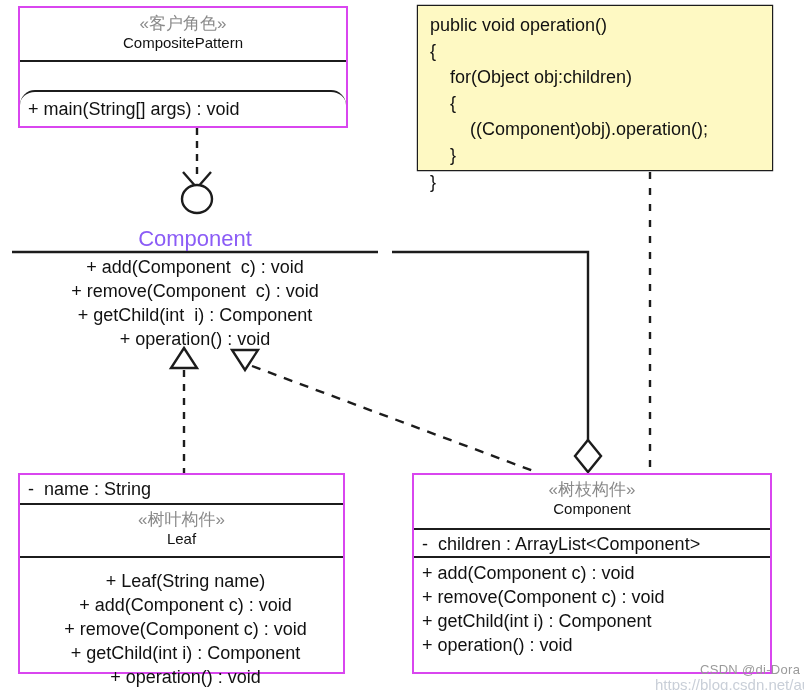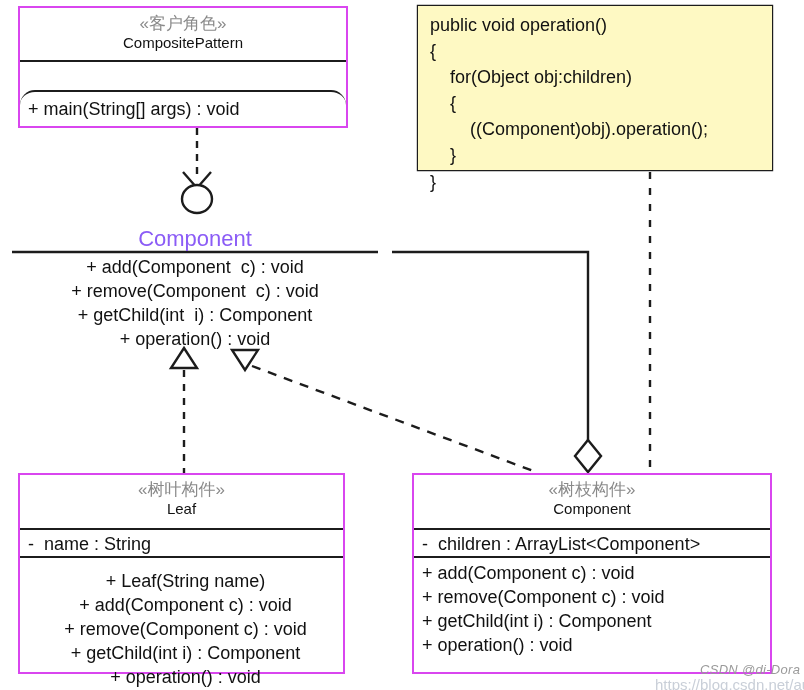--- a/index.html
+++ b/index.html
@@ -83,21 +83,20 @@
     width: 100%;
     line-height: 1.33;
     white-space: pre;
   }
   .watermark {
     position: absolute;
     color: #9a9a9a;
     font-size: 13px;
     letter-spacing: 0.3px;
     white-space: nowrap;
-    font-style: italic;
   }
   .watermark-url {
     position: absolute;
     color: #c9cfd8;
     font-size: 15px;
     white-space: nowrap;
   }
 </style>
 </head>
 <body>
@@ -152,26 +151,26 @@
     <div class="note-code">public void operation()
 {
     for(Object obj:children)
     {
         ((Component)obj).operation();
     }
 }</div>
   </div>
 
   <div class="uml-box" style="left:18px; top:473px; width:327px; height:201px;">
+    <div class="compartment" style="height:28px; padding-top:3px;">
+      <div class="member">-  name : String</div>
+    </div>
     <div class="compartment" style="height:53px; padding-top:4px;">
       <div class="stereotype">«树叶构件»</div>
       <div class="class-name">Leaf</div>
-    </div>
-    <div class="compartment" style="height:28px; padding-top:3px;">
-      <div class="member">-  name : String</div>
     </div>
     <div class="compartment" style="height:132px; padding-top:12px;text-align:center;">
       <div class="member">+ Leaf(String name)</div>
       <div class="member">+ add(Component c) : void</div>
       <div class="member">+ remove(Component c) : void</div>
       <div class="member">+ getChild(int i) : Component</div>
       <div class="member">+ operation() : void</div>
     </div>
   </div>
 

